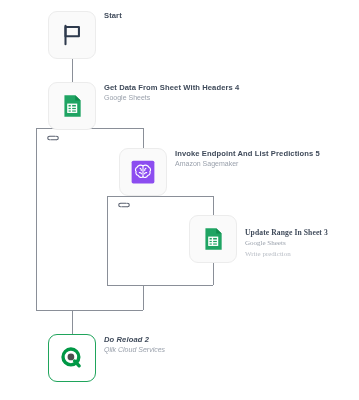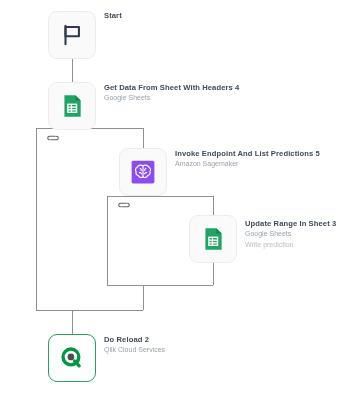--- a/index.html
+++ b/index.html
@@ -189,31 +189,31 @@
       <path d="M5 2 L15 2 L20 7 L20 22 L5 22 Z" fill="#1fa463"></path>
       <path d="M15 2 L20 7 L15 7 Z" fill="#0f8b4c"></path>
       <g fill="none" stroke="#ffffff" stroke-width="1.25">
         <rect x="8.2" y="10.4" width="8" height="7.4"></rect>
         <path d="M8.2 13.1 L16.2 13.1"></path>
         <path d="M8.2 15.5 L16.2 15.5"></path>
         <path d="M11.5 10.4 L11.5 17.8"></path>
       </g>
     </svg>
   </div>
-  <div class="label-block" style="left:245px; top:218px;">
+  <div class="label-block" style="left:245px; top:227px;font-family:Liberation Serif, serif;">
     <div class="label-title">Update Range In Sheet 3</div>
     <div class="label-sub">Google Sheets</div>
     <div class="label-note">Write prediction</div>
   </div>
 
   <div class="node accent-green" style="left:48px; top:334px;">
     <svg class="node-icon" viewBox="0 0 24 24">
       <circle cx="11" cy="11" r="7.3" fill="none" stroke="#009845" stroke-width="3.1"></circle>
       <circle cx="11" cy="11" r="3.1" fill="#4d4d4d"></circle>
       <path d="M14.4 14.8 L18.6 19.2" stroke="#009845" stroke-width="3.1" stroke-linecap="round" fill="none"></path>
     </svg>
   </div>
-  <div class="label-block" style="left:104px; top:334px;">
+  <div class="label-block" style="left:104px; top:334px;font-style:italic;">
     <div class="label-title">Do Reload 2</div>
     <div class="label-sub">Qlik Cloud Services</div>
   </div>
 
 </div>
 
 </body></html>

